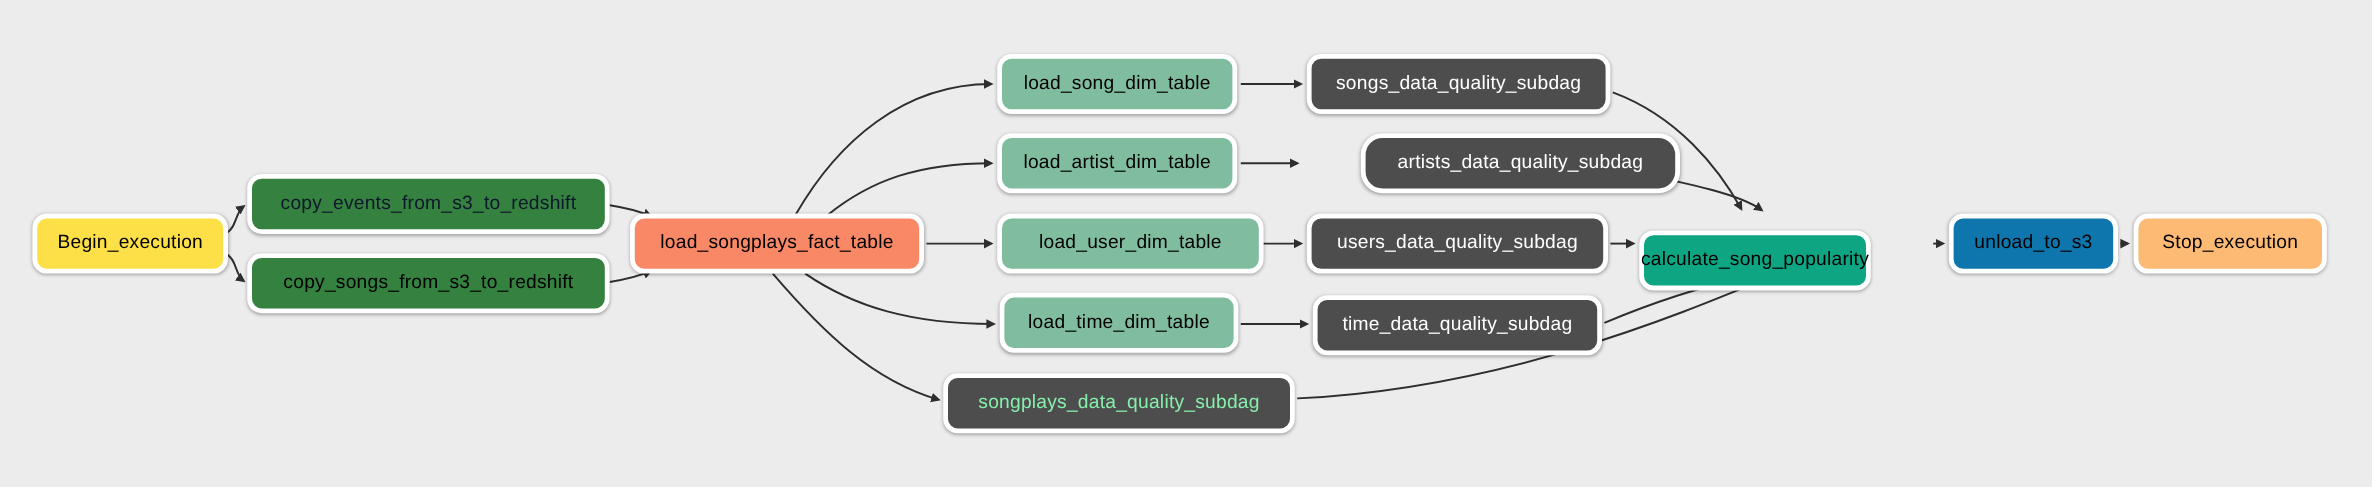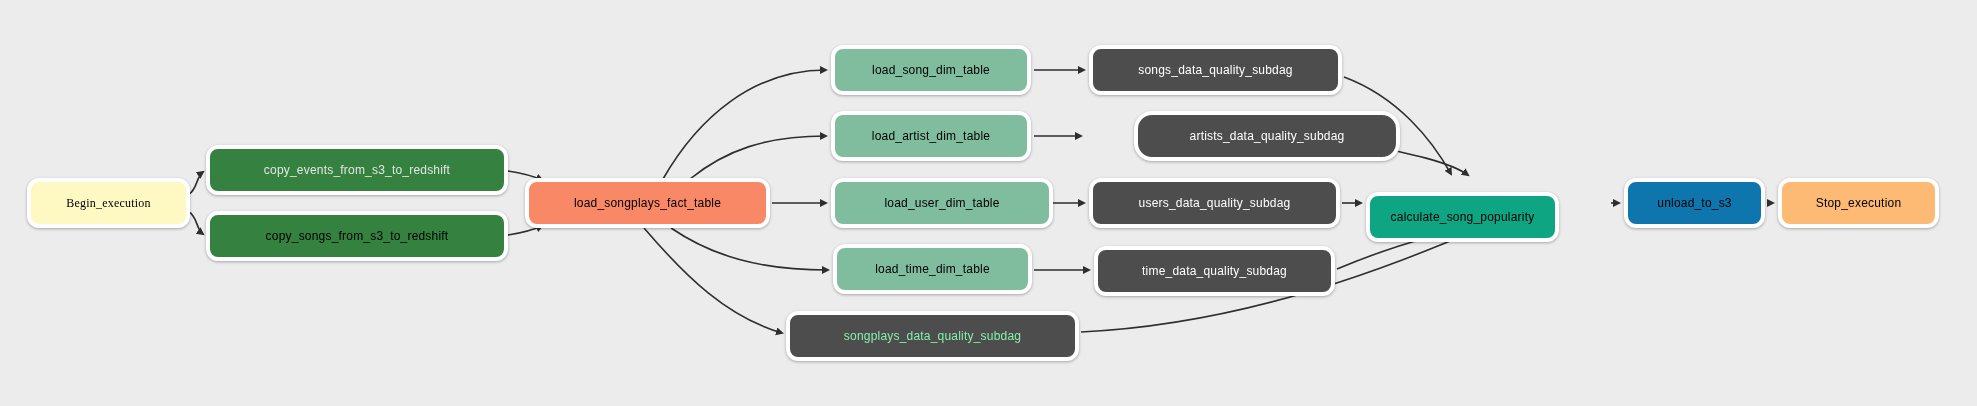--- a/index.html
+++ b/index.html
@@ -28,21 +28,21 @@
   }
   .node {
     position: absolute;
     box-sizing: border-box;
     border: 4px solid #ffffff;
     border-radius: 12px;
     box-shadow: 0 1px 3px rgba(0,0,0,0.3);
     display: flex;
     align-items: center;
     justify-content: center;
-    font-size: 12px;
+    font-size: 16px;
     white-space: nowrap;
     cursor: pointer;
     letter-spacing: 0.2px;
   }
 </style>
 </head>
 <body>
 
 <div class="canvas" style="background: rgb(236, 236, 236);">
   <svg class="edges-layer" viewBox="0 0 1977 406" xmlns="http://www.w3.org/2000/svg">
@@ -68,22 +68,22 @@
         <path class="edge" d="M1344,77 C1398,97 1432,140 1451,174" stroke="#2e2e2e" marker-end="url(#arrowhead)"></path>
         <path class="edge" d="M1354,142 C1412,154 1450,162 1468,175" stroke="#2e2e2e" marker-end="url(#arrowhead)"></path>
         <path class="edge" d="M1342,203 L1361,203" stroke="#2e2e2e" marker-end="url(#arrowhead)"></path>
         <path class="edge" d="M1337,269 C1392,246 1426,238 1451,231" stroke="#2e2e2e" marker-end="url(#arrowhead)"></path>
         <path class="edge" d="M1081,332 C1250,324 1395,264 1472,232" stroke="#2e2e2e" marker-end="url(#arrowhead)"></path>
         <path class="edge" d="M1611,203 L1619,203" stroke="#2e2e2e" marker-end="url(#arrowhead)"></path>
         <path class="edge" d="M1767,203 L1773,203" stroke="#2e2e2e" marker-end="url(#arrowhead)"></path>
       </g>
   </svg>
   <div id="nodes-layer">
-      <div class="node" style="left: 27px; top: 178px; width: 163px; height: 50px; background: #fef9c3; color: rgb(0, 0, 0); border-color: rgb(255, 255, 255); font-family: Liberation Serif, serif;">Begin_execution</div>
-      <div class="node" style="left: 206px; top: 145px; width: 302px; height: 50px; background: rgb(53, 129, 64); color: #e5e5e5; border-color: rgb(255, 255, 255);">copy_events_from_s3_to_redshift</div>
+      <div class="node" style="left: 27px; top: 178px; width: 163px; height: 50px; background: #fde047; color: rgb(0, 0, 0); border-color: rgb(255, 255, 255);">Begin_execution</div>
+      <div class="node" style="left: 206px; top: 145px; width: 302px; height: 50px; background: rgb(53, 129, 64); color: #0f172a; border-color: rgb(255, 255, 255);">copy_events_from_s3_to_redshift</div>
       <div class="node" style="left: 206px; top: 211px; width: 302px; height: 50px; background: rgb(53, 129, 64); color: rgb(0, 0, 0); border-color: rgb(255, 255, 255);">copy_songs_from_s3_to_redshift</div>
       <div class="node" style="left: 525px; top: 178px; width: 245px; height: 50px; background: rgb(249, 136, 102); color: rgb(0, 0, 0); border-color: rgb(255, 255, 255);">load_songplays_fact_table</div>
       <div class="node" style="left: 831px; top: 45px; width: 200px; height: 50px; background: rgb(128, 189, 158); color: rgb(0, 0, 0); border-color: rgb(255, 255, 255);">load_song_dim_table</div>
       <div class="node" style="left: 831px; top: 111px; width: 200px; height: 50px; background: rgb(128, 189, 158); color: #000000; border-color: rgb(255, 255, 255);">load_artist_dim_table</div>
       <div class="node" style="left: 831px; top: 178px; width: 222px; height: 50px; background: rgb(128, 189, 158); color: rgb(0, 0, 0); border-color: rgb(255, 255, 255);">load_user_dim_table</div>
       <div class="node" style="left: 833px; top: 244px; width: 199px; height: 50px; background: rgb(128, 189, 158); color: rgb(0, 0, 0); border-color: rgb(255, 255, 255);">load_time_dim_table</div>
       <div class="node" style="left: 786px; top: 311px; width: 293px; height: 50px; background: rgb(77, 77, 77); color: #86efac; border-color: rgb(255, 255, 255);">songplays_data_quality_subdag</div>
       <div class="node" style="left: 1089px; top: 45px; width: 253px; height: 50px; background: rgb(77, 77, 77); color: rgb(255, 255, 255); border-color: rgb(255, 255, 255);">songs_data_quality_subdag</div>
       <div class="node" style="left: 1134px; top: 111px; width: 266px; height: 50px; background: rgb(77, 77, 77); color: rgb(255, 255, 255); border-color: rgb(255, 255, 255); border-radius: 18px;">artists_data_quality_subdag</div>
       <div class="node" style="left: 1089px; top: 178px; width: 251px; height: 50px; background: rgb(77, 77, 77); color: rgb(255, 255, 255); border-color: rgb(255, 255, 255);">users_data_quality_subdag</div>

